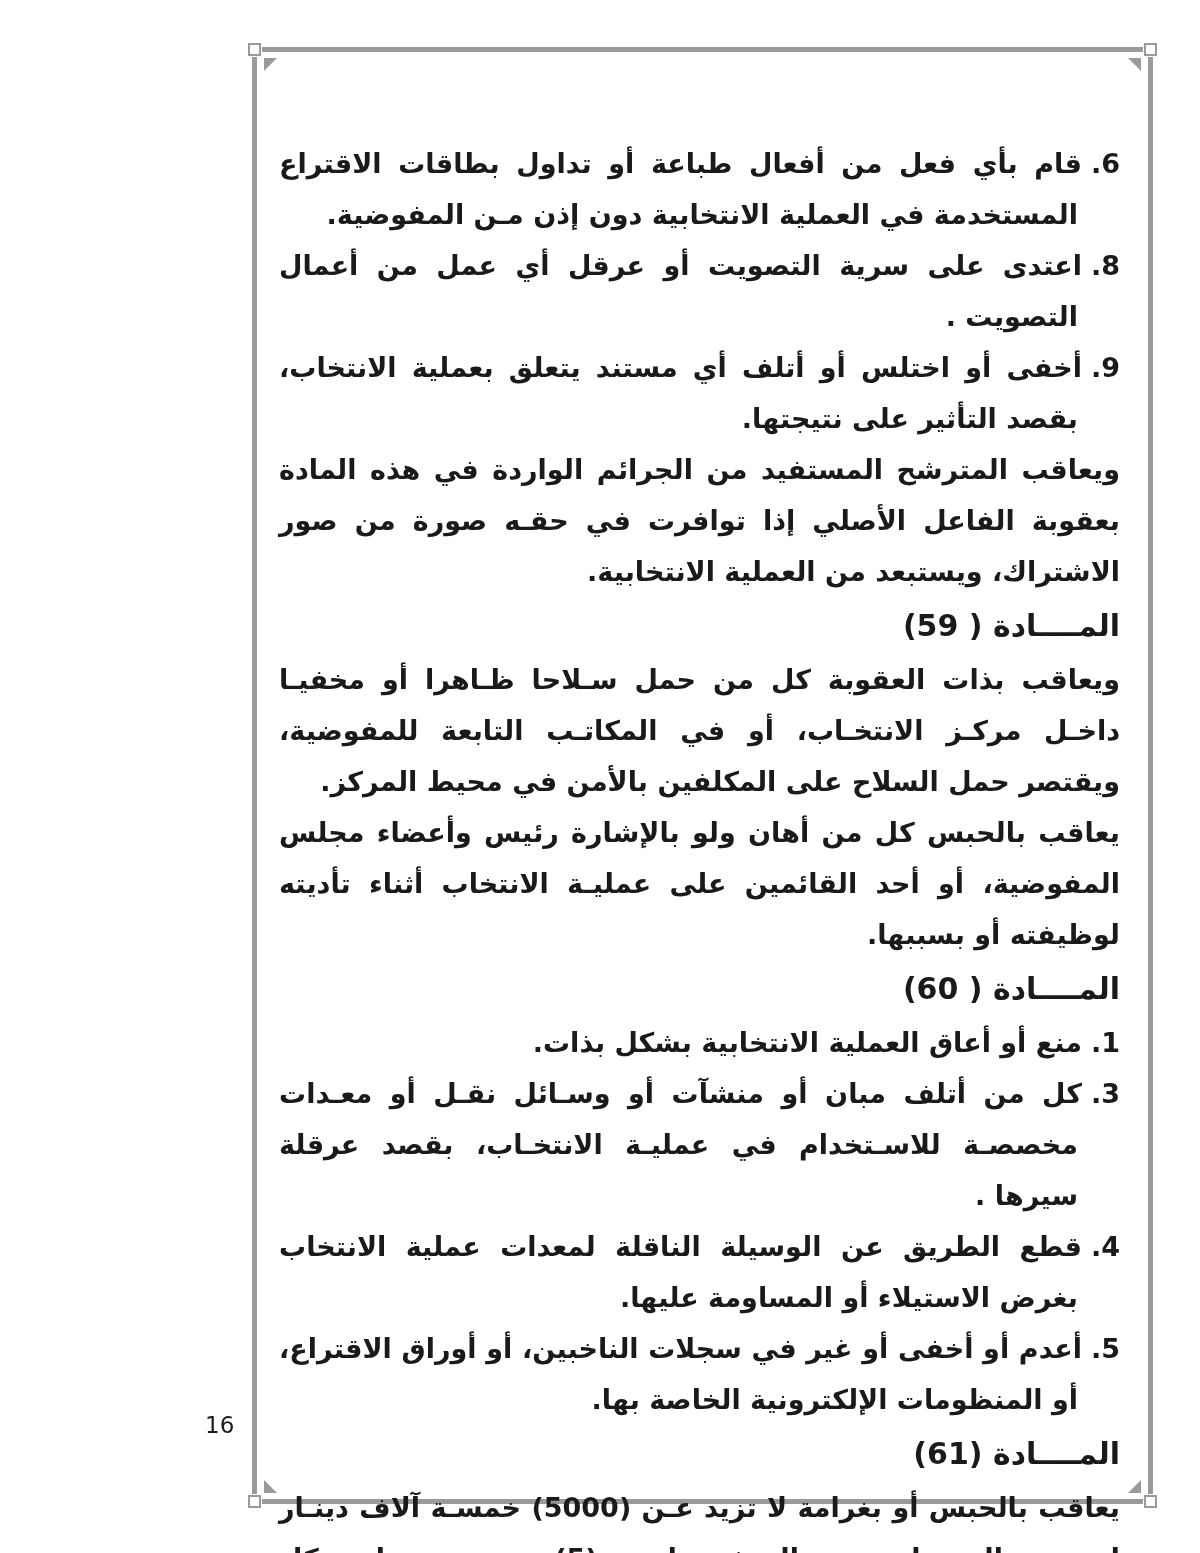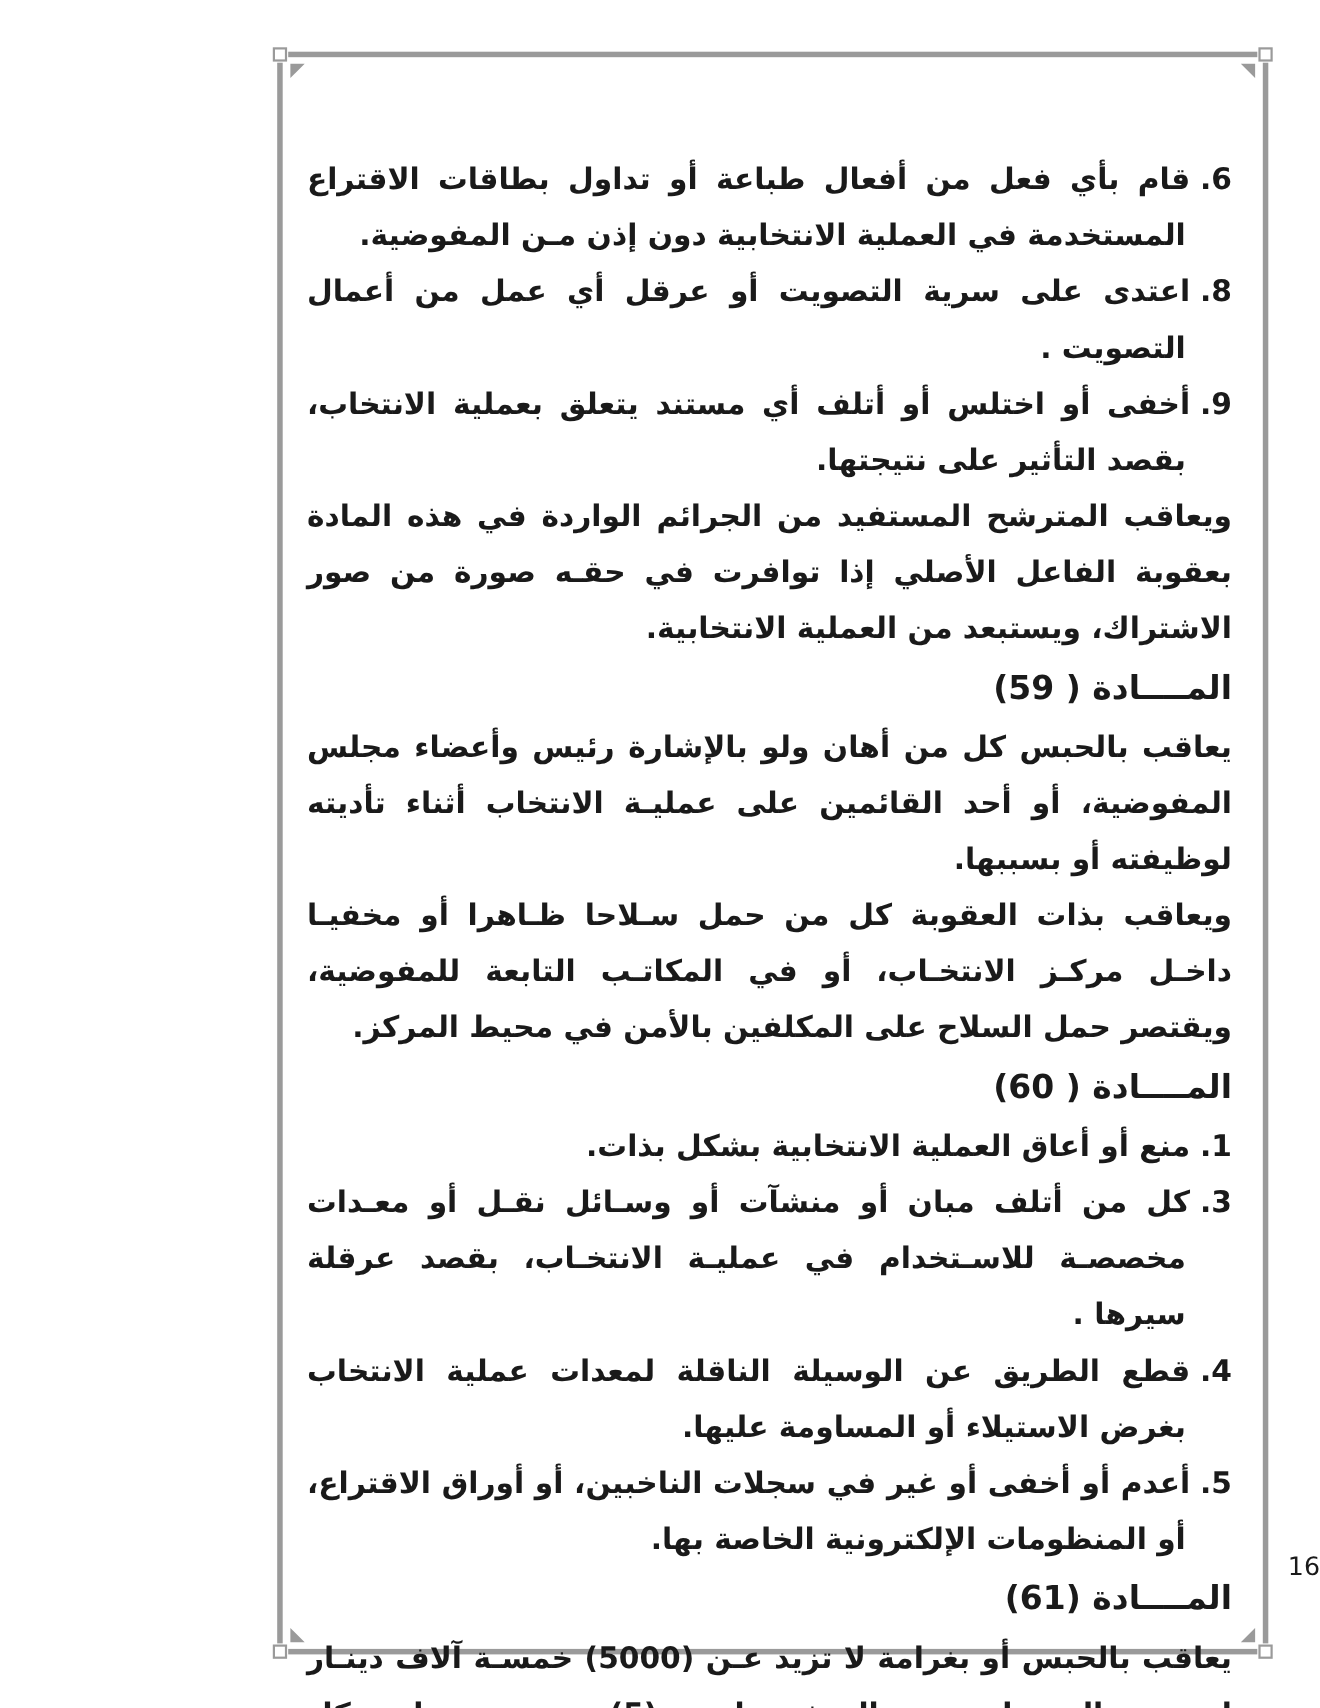--- a/index.html
+++ b/index.html
@@ -67,21 +67,21 @@
     padding-right: 42px;
     text-indent: -42px;
   }
   .li .li-num { margin-left: 9px; }
 
   .page-number {
     position: absolute;
     top: 1412px;
     left: 0;
     width: 100%;
-    text-align: right;
+    text-align: left;
     font-size: 23px;
     font-weight: normal;
     color: #1a1a1a;
   }
 </style>
 </head>
 <body>
 
 <div class="page">
 
@@ -104,23 +104,23 @@
 
 
     <div class="li"><span class="li-num">8.</span><span>اعتدى على سرية التصويت أو عرقل أي عمل من أعمال التصويت .</span></div>
 
     <div class="li"><span class="li-num">9.</span><span>أخفى أو اختلس أو أتلف أي مستند يتعلق بعملية الانتخاب، بقصد التأثير على نتيجتها.</span></div>
 
     <p class="para">ويعاقب المترشح المستفيد من الجرائم الواردة في هذه المادة بعقوبة الفاعل الأصلي إذا توافرت في حقـه صورة من صور الاشتراك، ويستبعد من العملية الانتخابية.</p>
 
     <h2 class="article-heading">المــــادة ( 59)</h2>
 
+    <p class="para">ويعاقب بذات العقوبة كل من حمل سـلاحا ظـاهرا أو مخفيـا داخـل مركـز الانتخـاب، أو في المكاتـب التابعة للمفوضية، ويقتصر حمل السلاح على المكلفين بالأمن في محيط المركز.</p>
+
     <p class="para">يعاقب بالحبس كل من أهان ولو بالإشارة رئيس وأعضاء مجلس المفوضية، أو أحد القائمين على عمليـة الانتخاب أثناء تأديته لوظيفته أو بسببها.</p>
-
-    <p class="para">ويعاقب بذات العقوبة كل من حمل سـلاحا ظـاهرا أو مخفيـا داخـل مركـز الانتخـاب، أو في المكاتـب التابعة للمفوضية، ويقتصر حمل السلاح على المكلفين بالأمن في محيط المركز.</p>
 
     <h2 class="article-heading">المــــادة ( 60)</h2>
 
 
     <div class="li"><span class="li-num">1.</span><span>منع أو أعاق العملية الانتخابية بشكل بذات.</span></div>
 
 
     <div class="li"><span class="li-num">3.</span><span>كل من أتلف مبان أو منشآت أو وسـائل نقـل أو معـدات مخصصـة للاسـتخدام في عمليـة الانتخـاب، بقصد عرقلة سيرها .</span></div>
 
     <div class="li"><span class="li-num">4.</span><span>قطع الطريق عن الوسيلة الناقلة لمعدات عملية الانتخاب بغرض الاستيلاء أو المساومة عليها.</span></div>

